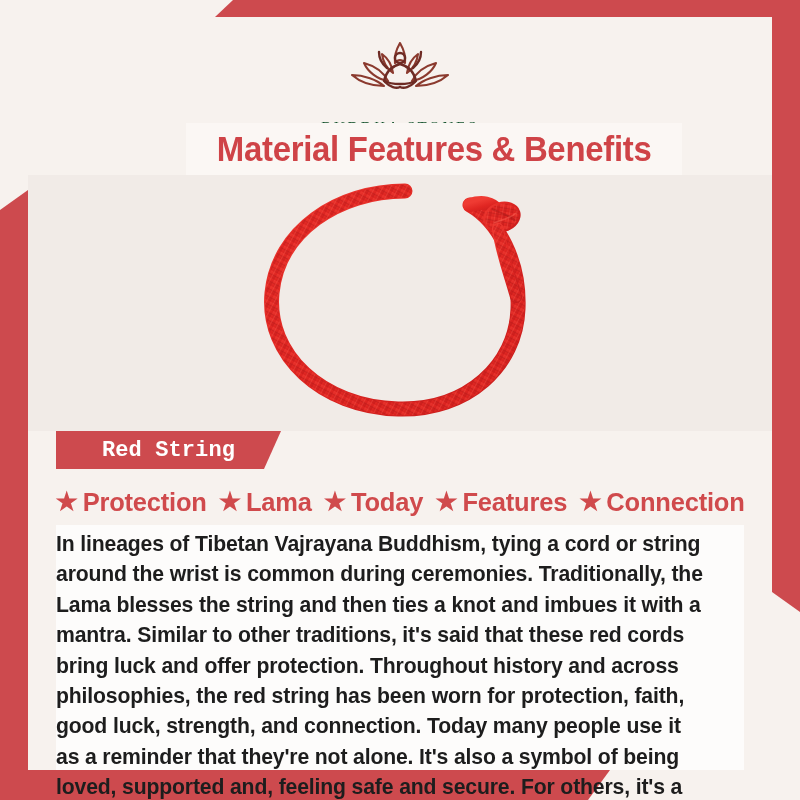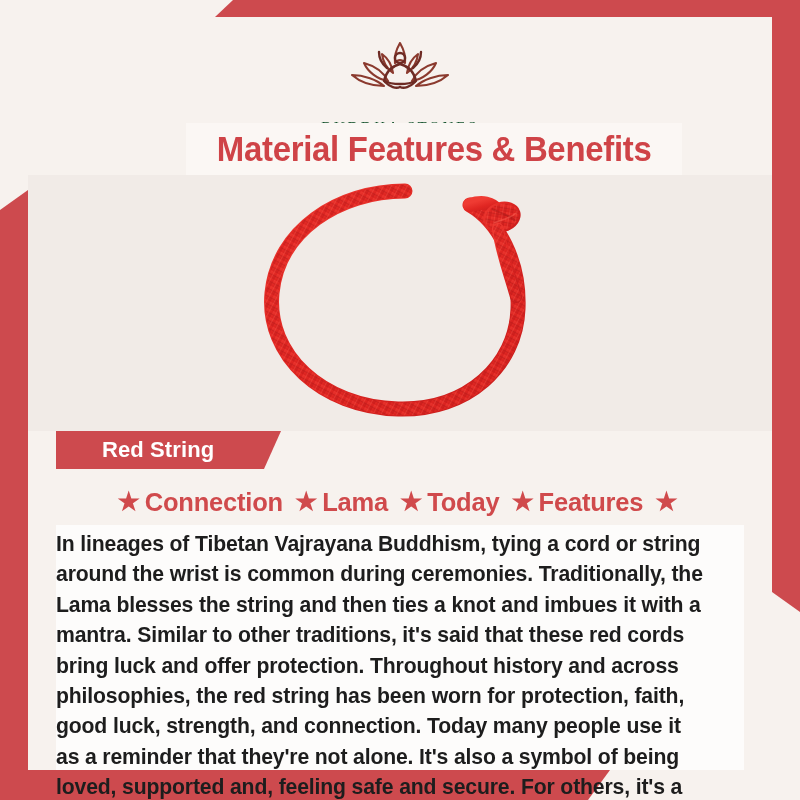--- a/index.html
+++ b/index.html
@@ -144,20 +144,21 @@
     display: flex;
     align-items: center;
   }
   .name-banner-text {
     color: #ffffff;
     font-size: 22px;
     font-weight: bold;
     padding-left: 46px;
     letter-spacing: 0.1px;
     white-space: nowrap;
+    font-family: Liberation Mono, monospace;
   }
 
   
   .feature-row {
     position: absolute;
     left: 28px;
     right: 28px;
     top: 465px;
     height: 40px;
     display: flex;
@@ -285,36 +286,37 @@
       </svg>
     </div>
 
     <div class="name-banner">
       <span class="name-banner-text">Red String</span>
     </div>
 
     <div class="feature-row">
       <span class="feature">
         <span class="star">★</span>
+          <span>Protection</span>
+      </span>
+      <span class="feature">
+        <span class="star">★</span>
+          <span>Lama</span>
+      </span>
+      <span class="feature">
+        <span class="star">★</span>
+          <span>Today</span>
+      </span>
+      <span class="feature">
+        <span class="star">★</span>
+          <span>Features</span>
+      </span>
+      <span class="feature">
+        <span class="star">★</span>
           <span>Connection</span>
-      </span>
-      <span class="feature">
-        <span class="star">★</span>
-          <span>Lama</span>
-      </span>
-      <span class="feature">
-        <span class="star">★</span>
-          <span>Today</span>
-      </span>
-      <span class="feature">
-        <span class="star">★</span>
-          <span>Features</span>
-      </span>
-      <span class="feature">
-        <span class="star">★</span>
       </span>
     </div>
 
     <div class="body-panel">
       <p class="body-text">In lineages of Tibetan Vajrayana Buddhism, tying a cord or string around the wrist is common during ceremonies. Traditionally, the Lama blesses the string and then ties a knot and imbues it with a mantra. Similar to other traditions, it's said that these red cords bring luck and offer protection. Throughout history and across philosophies, the red string has been worn for protection, faith, good luck, strength, and connection. Today many people use it as a reminder that they're not alone. It's also a symbol of being loved, supported and, feeling safe and secure. For others, it's a prompt to stay positive while facing any adversity.</p>
     </div>
 
   </div>
 </div>
 

